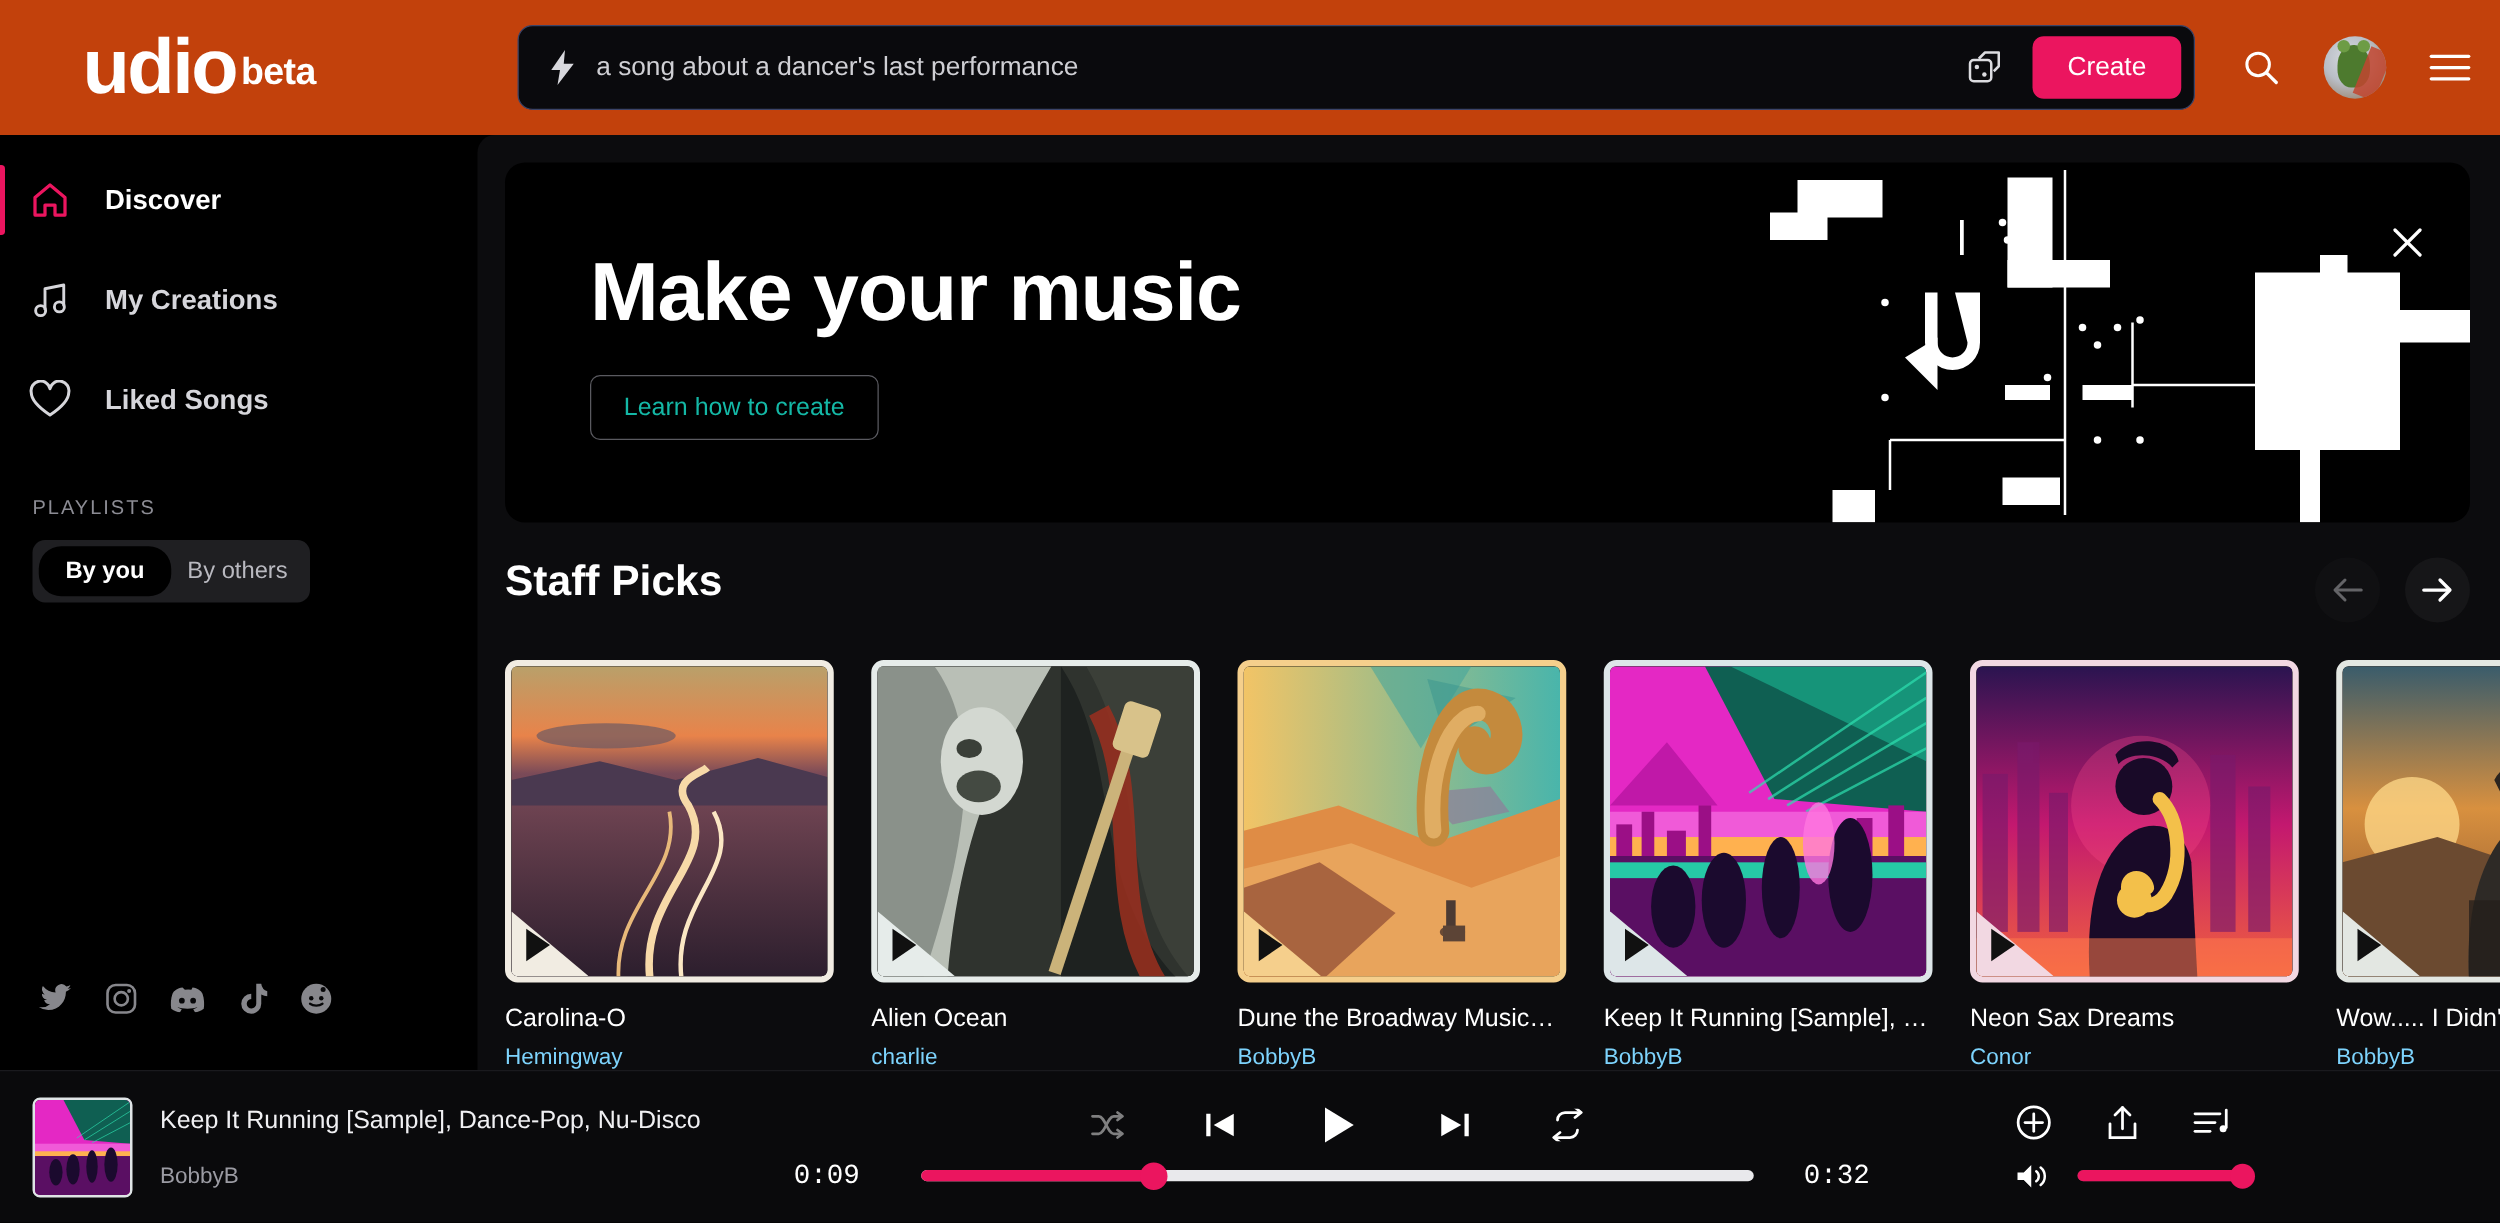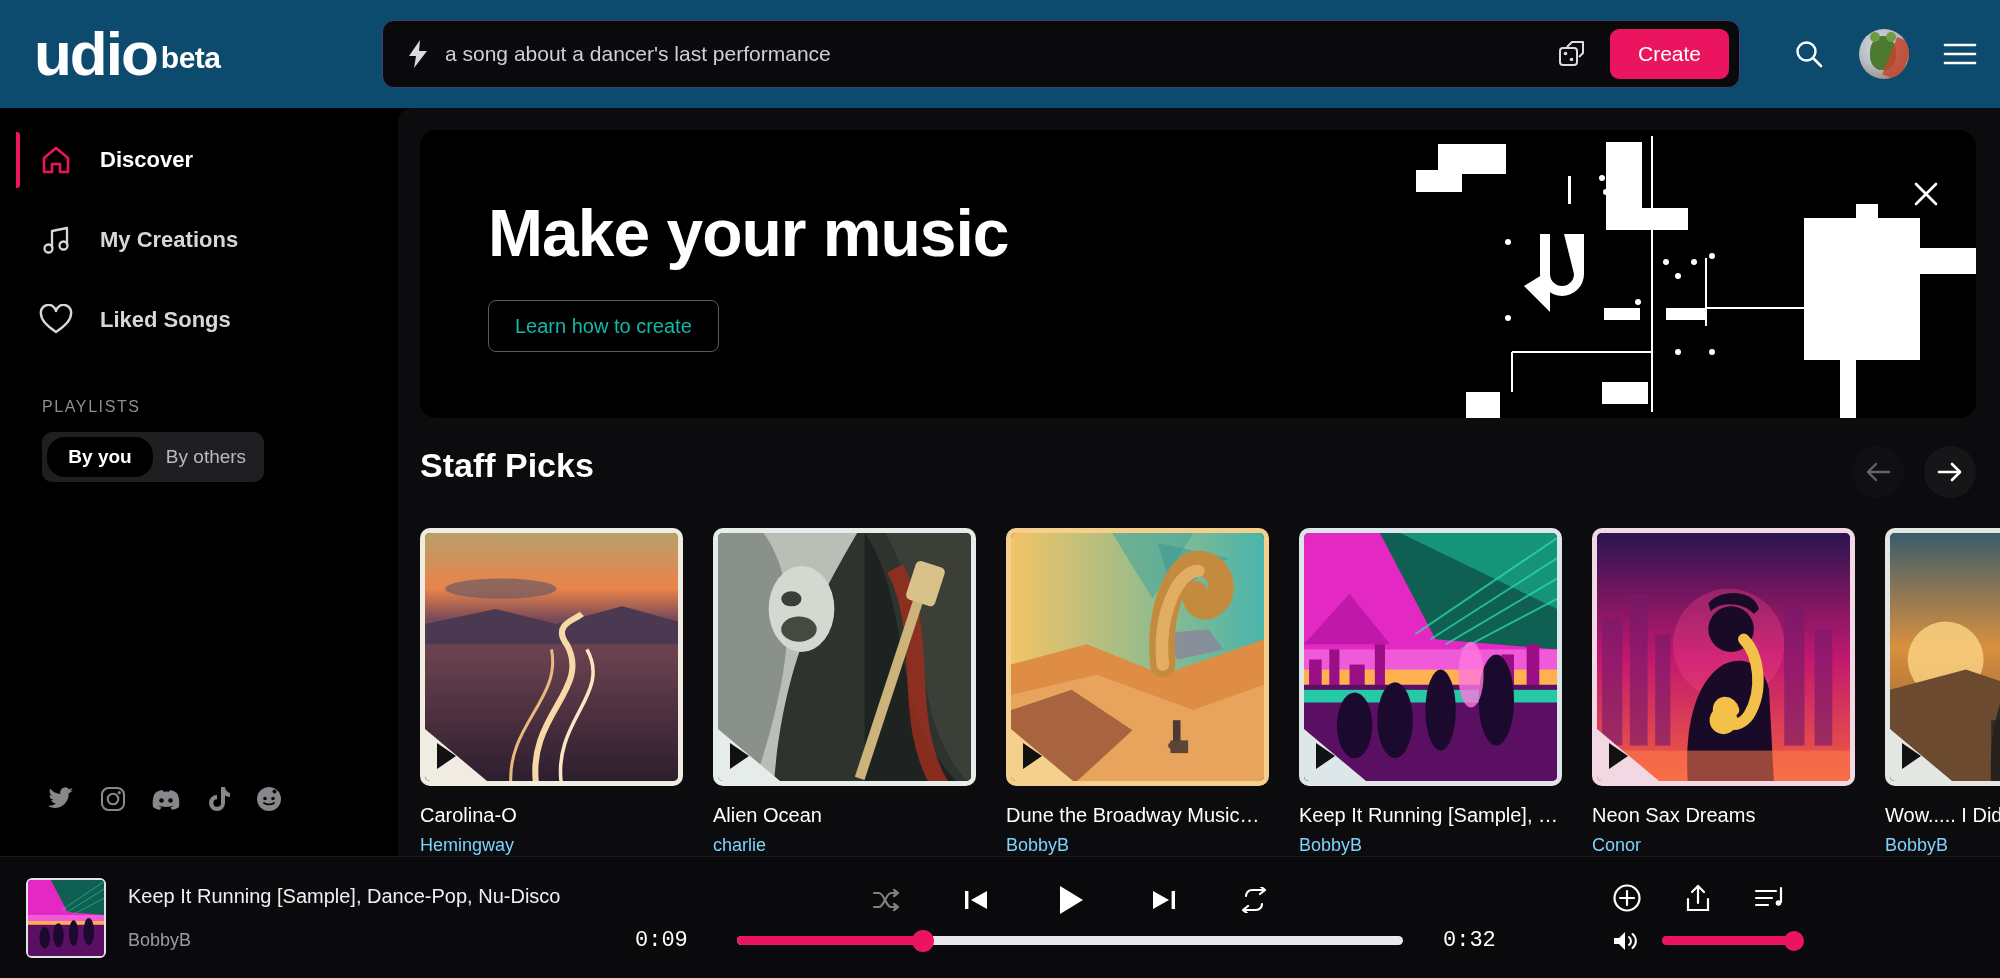--- a/index.html
+++ b/index.html
@@ -5,27 +5,27 @@
   * { margin:0; padding:0; box-sizing:border-box; }
   html,body{
     width:2000px; height:978px; overflow:hidden;
     background:#000; color:#fff;
     font-family:"Liberation Sans", sans-serif;
     -webkit-font-smoothing:antialiased;
   }
   .app{ position:relative; width:2000px; height:978px; display:flex; flex-direction:column; }
 
   
-  .topbar{ height:108px; flex:0 0 108px; display:flex; align-items:center; background:#0c4a6e; position:relative; z-index:30; }
+  .topbar{ height:108px; flex:0 0 108px; display:flex; align-items:center; background:#c2410c; position:relative; z-index:30;padding-left:32px; }
   .logo-wrap{ width:382px; flex:0 0 382px; display:flex; align-items:flex-end; padding-left:34px; gap:4px; }
   .logo-mark{ font-size:62px; font-weight:700; letter-spacing:-2px; line-height:.88; color:#fff; position:relative; }
   .logo-beta{ font-size:30px; font-weight:700; letter-spacing:-0.5px; padding-bottom:6px; color:#fff; }
 
   .prompt-bar{
-    flex:1; max-width:1388px; height:68px; margin-right:30px;
+    flex:1; max-width:1388px; height:68px; margin-right:14px;
     border:1px solid #3b4468; border-radius:12px; background:#0a0a0d;
     display:flex; align-items:center; padding:0 10px 0 22px; gap:14px;
   }
   .bolt-icon{ width:26px; height:30px; flex:0 0 26px; display:flex; align-items:center; justify-content:center; }
   .prompt-input{
     flex:1; background:transparent; border:none; outline:none;
     color:#cfcfd4; font-size:21px; font-family:"Liberation Sans", sans-serif;
   }
   .prompt-input::placeholder{ color:#8b8b93; }
   .dice-btn{ width:46px; height:46px; display:flex; align-items:center; justify-content:center; cursor:pointer; flex:0 0 46px; }
@@ -42,21 +42,21 @@
     position:relative; flex:0 0 50px;
   }
   .avatar .frog{ position:absolute; left:11px; top:7px; width:26px; height:34px;
      background:#4d7a2e; border-radius:48% 48% 42% 42%; }
   .avatar .frog:before, .avatar .frog:after{ content:""; position:absolute; top:-4px; width:10px; height:10px;
      background:#6d9c45; border-radius:50%; }
   .avatar .frog:before{ left:0; } .avatar .frog:after{ right:0; }
   .avatar .strap{ position:absolute; right:2px; bottom:0; width:18px; height:40px; background:#c2452f; transform:rotate(22deg); opacity:.85; }
 
   
-  .body{ flex:1; display:flex; min-height:0;padding-left:16px; }
+  .body{ flex:1; display:flex; min-height:0; }
 
   
   .sidebar{ width:382px; flex:0 0 382px; background:#000; position:relative; display:flex; flex-direction:column; padding-top:12px; }
   .nav-item{ height:80px; display:flex; align-items:center; gap:26px; padding-left:22px; cursor:pointer; position:relative; }
   .nav-item .label{ font-size:22px; color:#d6d6db;font-weight:bold; }
   .nav-item.active .label{ color:#fff; font-weight:700; }
   .nav-item.active:before{ content:""; position:absolute; left:0; top:12px; bottom:12px; width:4px; background:#eb155f; border-radius:0 3px 3px 0; }
   .nav-ico{ width:36px; height:36px; display:flex; align-items:center; justify-content:center; flex:0 0 36px; }
   .pl-head{ font-size:16px; letter-spacing:1.6px; color:#8c8c94; padding:38px 0 16px 26px; }
   .seg{ margin-left:26px; width:222px; height:50px; background:#1f1f22; border-radius:10px; display:flex; align-items:center; padding:5px; }

